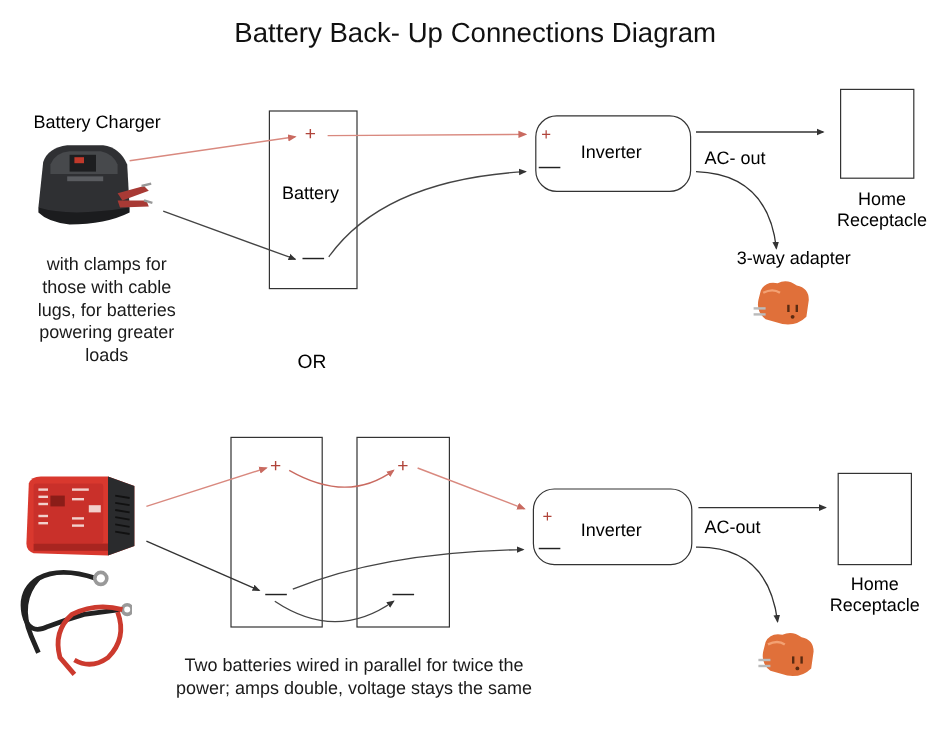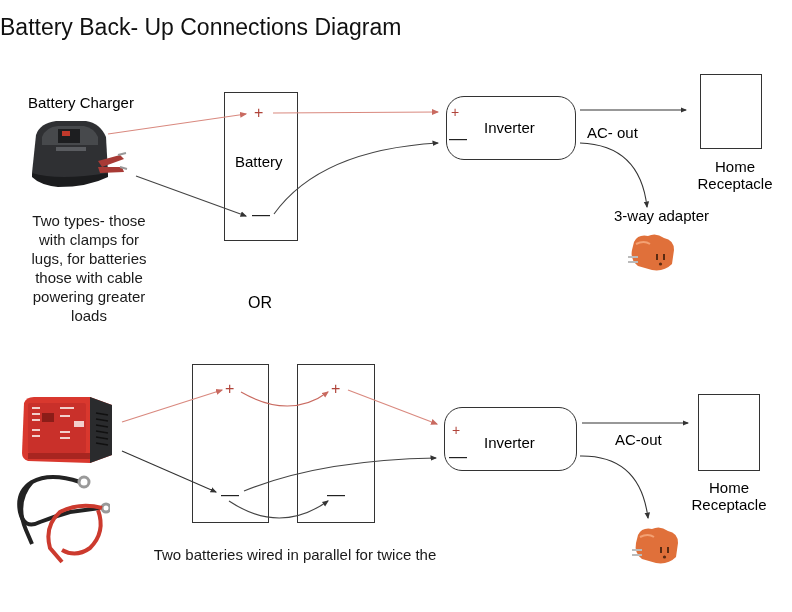--- a/index.html
+++ b/index.html
@@ -1,18 +1,18 @@
 <!DOCTYPE html>
 <html><head>
 <meta charset="utf-8">
 <style>
   html, body { margin:0; padding:0; background:#ffffff; }
   body { width:792px; height:612px; position:relative; overflow:hidden; font-family:"Liberation Sans", sans-serif; color:#111; }
   .abs { position:absolute; }
-  .title { left:0; width:792px; top:14px; font-size:23px; color:#111; }
+  .title { left:0; width:792px; top:14px; text-align:center; font-size:23px; color:#111; }
   .lbl { font-size:15px; color:#000000; white-space:nowrap; }
   .center { text-align:center; }
   .box { border:1.3px solid #333; background:#fff; box-sizing:border-box; }
   .inverter { border:1.3px solid #333; border-radius:18px; background:#fff; box-sizing:border-box; }
   .para { font-size:15px; line-height:19px; text-align:center; color:#1a1a1a; }
   svg.wires { position:absolute; left:0; top:0; width:792px; height:612px; pointer-events:none; }
   .sign-plus { color:#b0443a; font-size:16px; }
   .sign-minus { color:#222; font-size:18px; }
 </style>
 </head>
@@ -28,24 +28,23 @@
   <rect x="30" y="14" width="22" height="14" fill="#1d1e20"></rect>
   <rect x="34" y="16" width="8" height="5" fill="#c0392b"></rect>
   <rect x="28" y="32" width="30" height="4" fill="#5a5c60"></rect>
   <path d="M4 58 Q30 66 80 58 L80 62 Q60 72 30 72 Q12 70 4 62 Z" fill="#1b1c1e"></path>
   <path d="M70 46 L92 40 L96 44 L74 52 Z" fill="#a83a35"></path>
   <path d="M70 52 L94 52 L96 57 L72 58 Z" fill="#a83a35"></path>
   <path d="M90 40 L98 38 M92 52 L99 54" stroke="#999" stroke-width="2"></path>
 </svg>
 
 <div class="abs para" style="left:14px;top:211px;width:150px;">
-  <div>Two types- those</div>
   <div>with clamps for</div>
+  <div>those with cable</div>
   <div>lugs, for batteries</div>
-  <div>those with cable</div>
   <div>powering greater</div>
   <div>loads</div>
 </div>
 
 <div class="abs box" style="left:224px;top:92px;width:74px;height:149px;"></div>
 <div class="abs sign-plus" style="left:254px;top:104px;">+</div>
 <div class="abs lbl" style="left:235px;top:153px;">Battery</div>
 <div class="abs sign-minus" style="left:252px;top:204px;">—</div>
 
 <div class="abs inverter" style="left:446px;top:96px;width:130px;height:64px;"></div>
@@ -118,40 +117,41 @@
 
 <div class="abs box" style="left:297px;top:364px;width:78px;height:159px;"></div>
 <div class="abs sign-plus" style="left:331px;top:380px;">+</div>
 <div class="abs sign-minus" style="left:327px;top:484px;">—</div>
 
 <div class="abs inverter" style="left:444px;top:407px;width:133px;height:64px;"></div>
 <div class="abs sign-plus" style="left:452px;top:422px;font-size:14px;">+</div>
 <div class="abs sign-minus" style="left:449px;top:446px;">—</div>
 <div class="abs lbl" style="left:484px;top:434px;">Inverter</div>
 
-<div class="abs lbl" style="left:587px;top:431px;margin-left:28px;">AC-out</div>
+<div class="abs lbl" style="left:587px;top:431px;">AC-out</div>
 
 <div class="abs box" style="left:698px;top:394px;width:62px;height:77px;"></div>
 <div class="abs lbl center" style="left:684px;top:479px;width:90px;">
   <div>Home</div>
   <div>Receptacle</div>
 </div>
 
 <svg class="abs" style="left:628px;top:523px;" width="54" height="46" viewBox="0 0 54 42">
   <path d="M10 10 Q14 2 24 4 Q32 0 40 6 Q50 8 50 18 L48 32 Q40 40 28 38 L14 34 Q6 28 8 18 Z" fill="#e0703a"></path>
   <path d="M12 12 Q20 8 26 12" stroke="#f3a173" stroke-width="2" fill="none"></path>
   <rect x="4" y="24" width="10" height="2" fill="#bbb"></rect>
   <rect x="4" y="29" width="10" height="2" fill="#bbb"></rect>
   <rect x="32" y="22" width="2" height="6" fill="#5a2b12"></rect>
   <rect x="39" y="22" width="2" height="6" fill="#5a2b12"></rect>
   <circle cx="36.5" cy="32" r="1.6" fill="#5a2b12"></circle>
 </svg>
 
 <div class="abs para" style="left:120px;top:545px;width:350px;">
   <div>Two batteries wired in parallel for twice the</div>
+  <div>power; amps double, voltage stays the same</div>
 </div>
 
 <svg class="wires" viewBox="0 0 792 612">
   <defs>
     <marker id="arrR" markerWidth="6" markerHeight="6" refX="5" refY="3" orient="auto">
       <path d="M0,0.5 L6,3 L0,5.5 Z" fill="#c96a60"></path>
     </marker>
     <marker id="arrK" markerWidth="6" markerHeight="6" refX="5" refY="3" orient="auto">
       <path d="M0,0.5 L6,3 L0,5.5 Z" fill="#333"></path>
     </marker>

